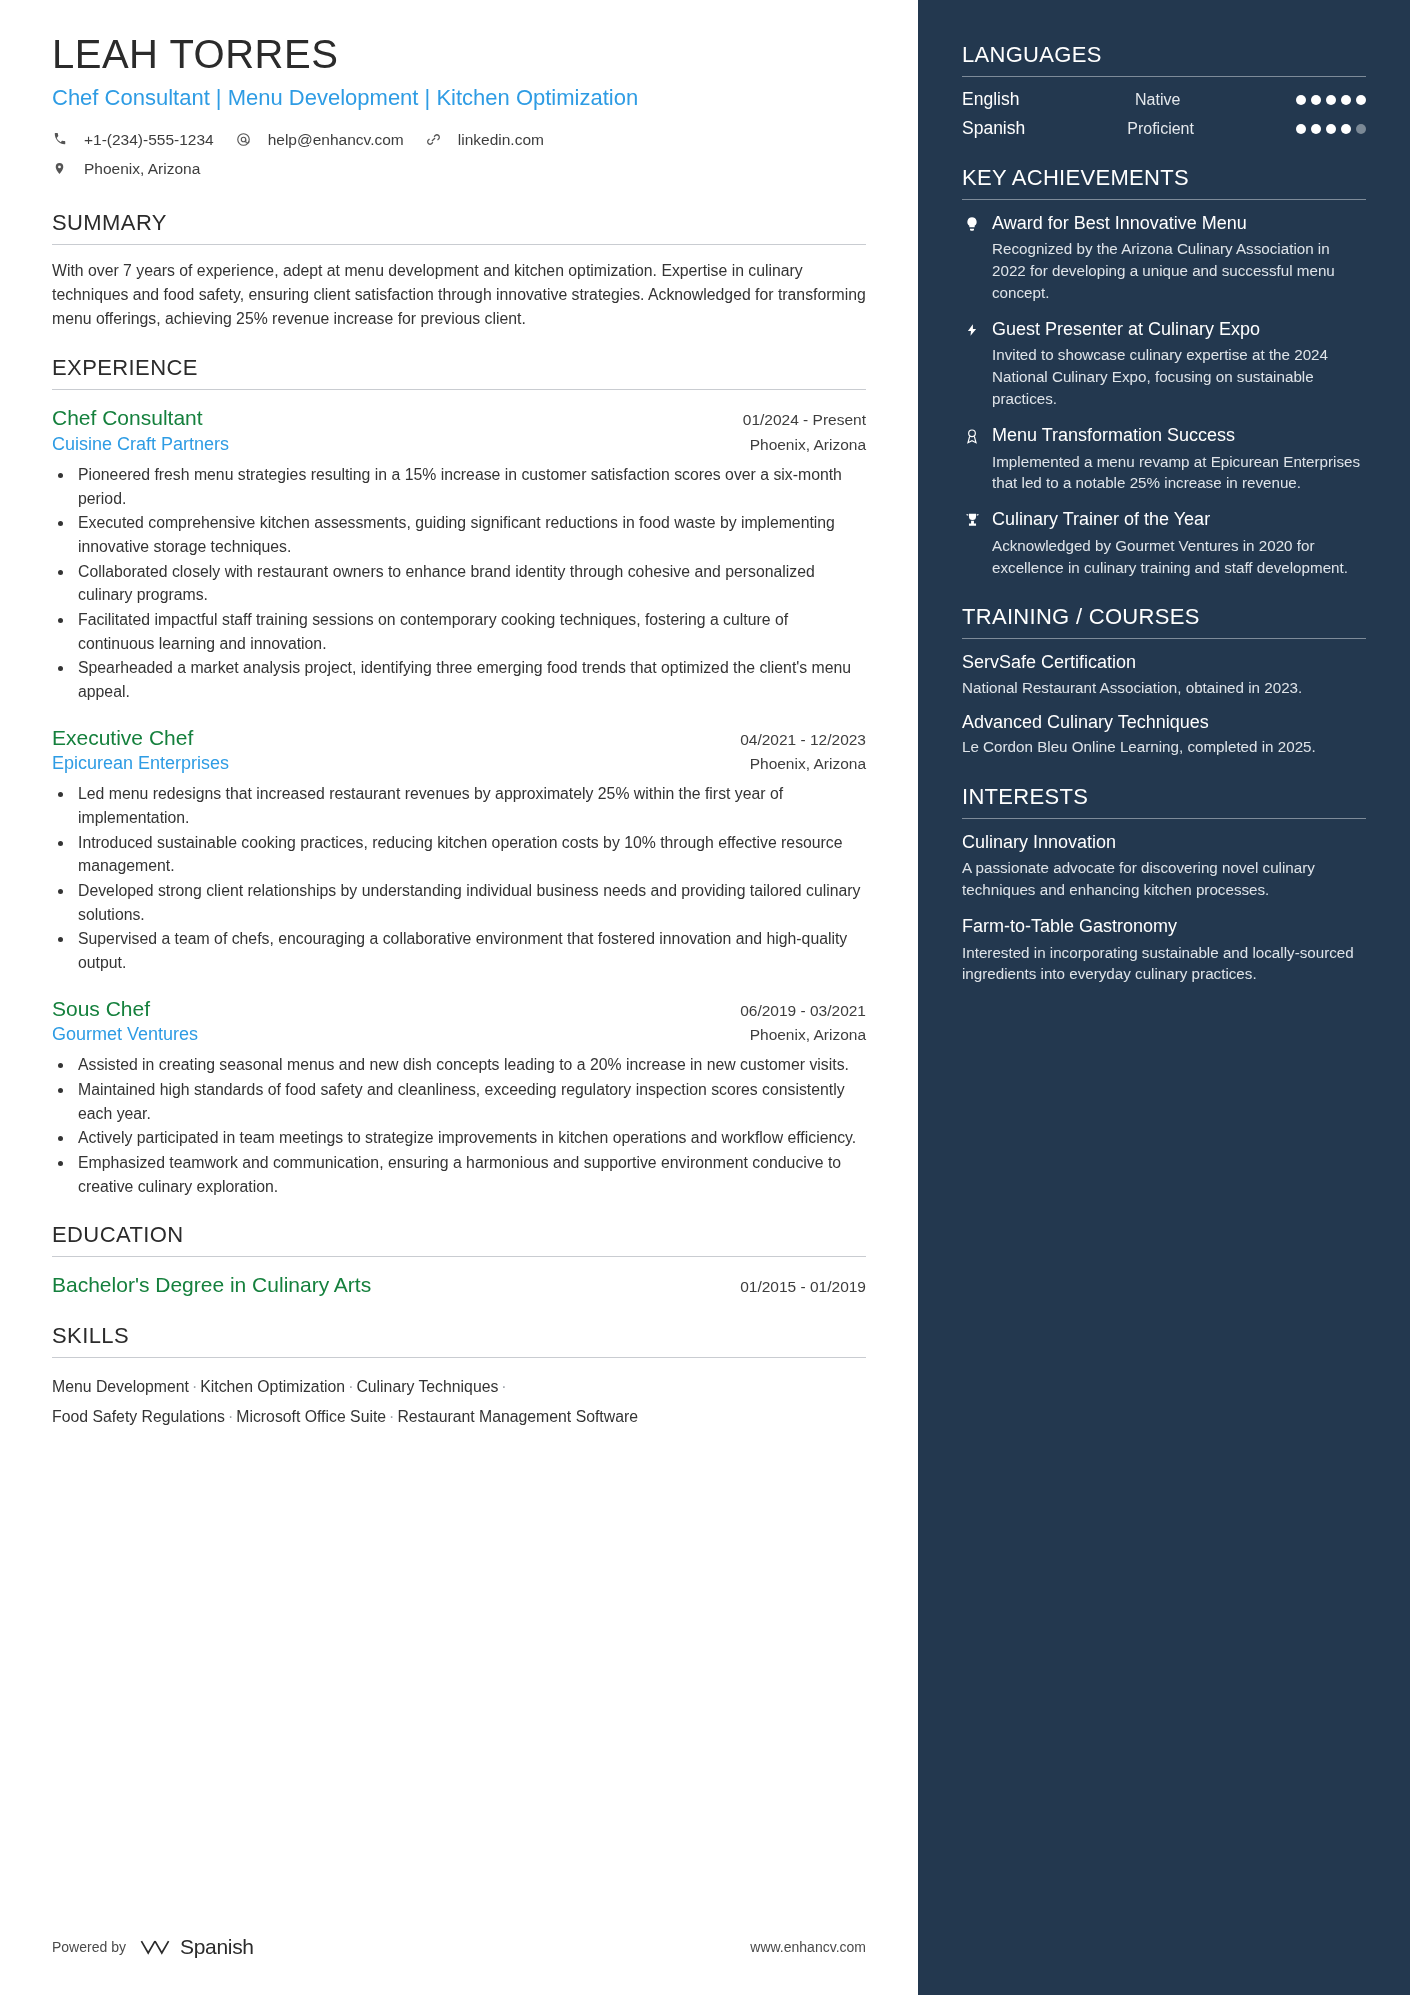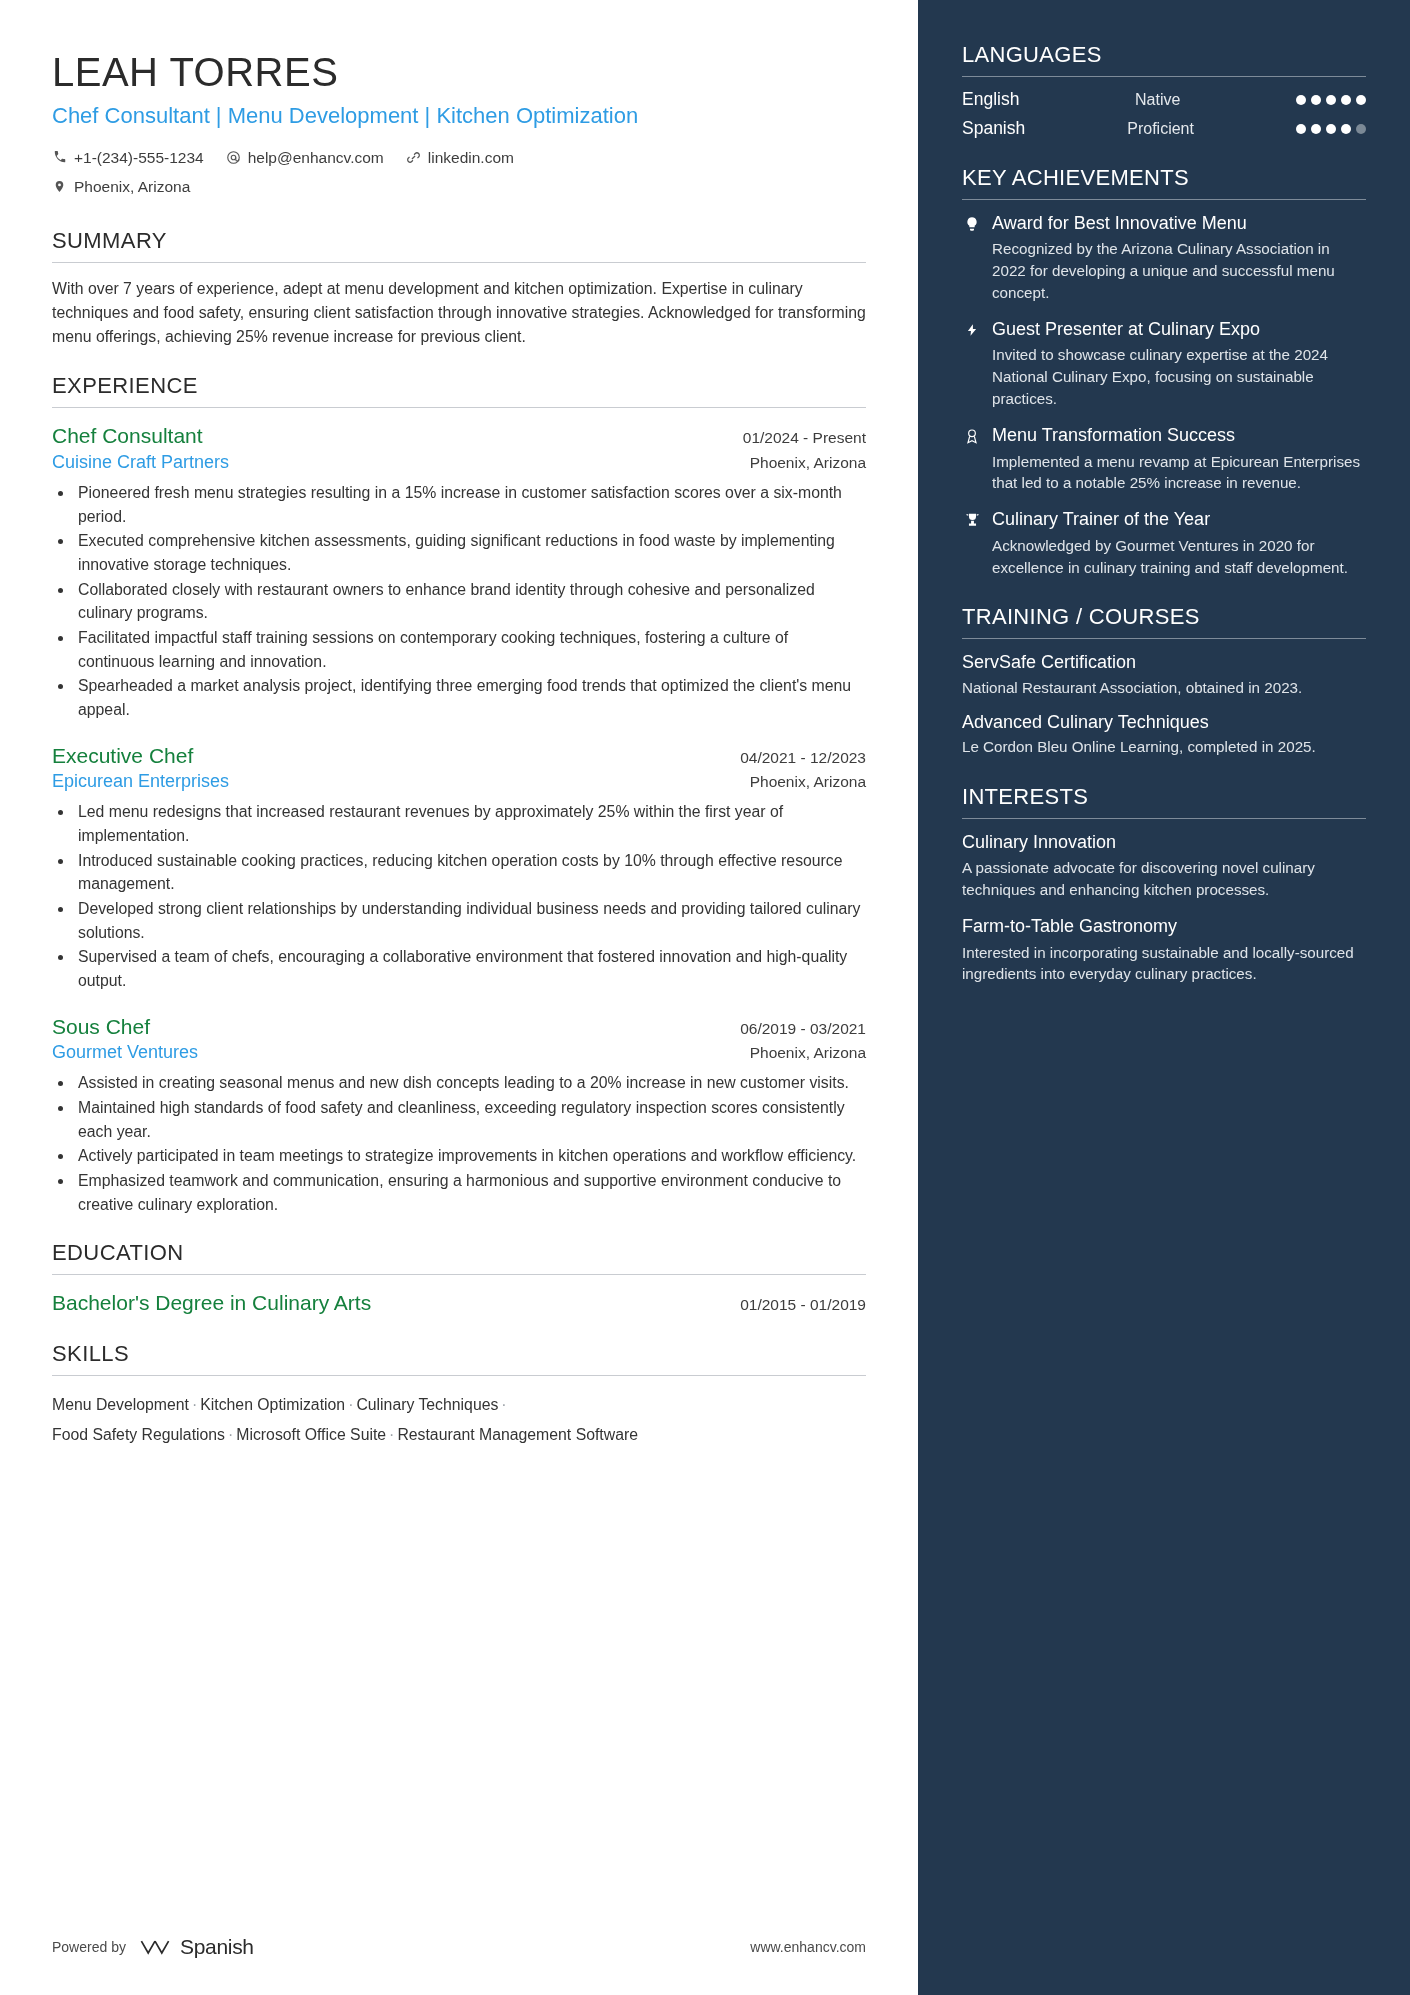--- a/index.html
+++ b/index.html
@@ -13,21 +13,21 @@
     position: relative;
     width: 1410px;
     height: 1995px;
     background: #ffffff;
     display: flex;
     overflow: hidden;
   }
   
   .left {
     width: 918px;
-    padding: 50px 52px 0 52px;
+    padding: 32px 52px 0 52px;
     position: relative;
   }
   .name {
     font-size: 40px;
     font-weight: 400;
     letter-spacing: 0.5px;
     color: #2b2b2b;
     line-height: 1.12;
     margin-bottom: 6px;
   }
@@ -42,21 +42,21 @@
   .contacts {
     display: flex;
     flex-wrap: wrap;
     gap: 6px 22px;
     max-width: 640px;
     margin-bottom: 30px;
   }
   .contact {
     display: flex;
     align-items: center;
-    gap: 7px;
+    gap: 17px;
     font-size: 15.5px;
     color: #3d3d3d;
     line-height: 1.5;
   }
   .contact .ic {
     width: 15px;
     height: 15px;
     display: inline-flex;
     align-items: center;
     justify-content: center;

